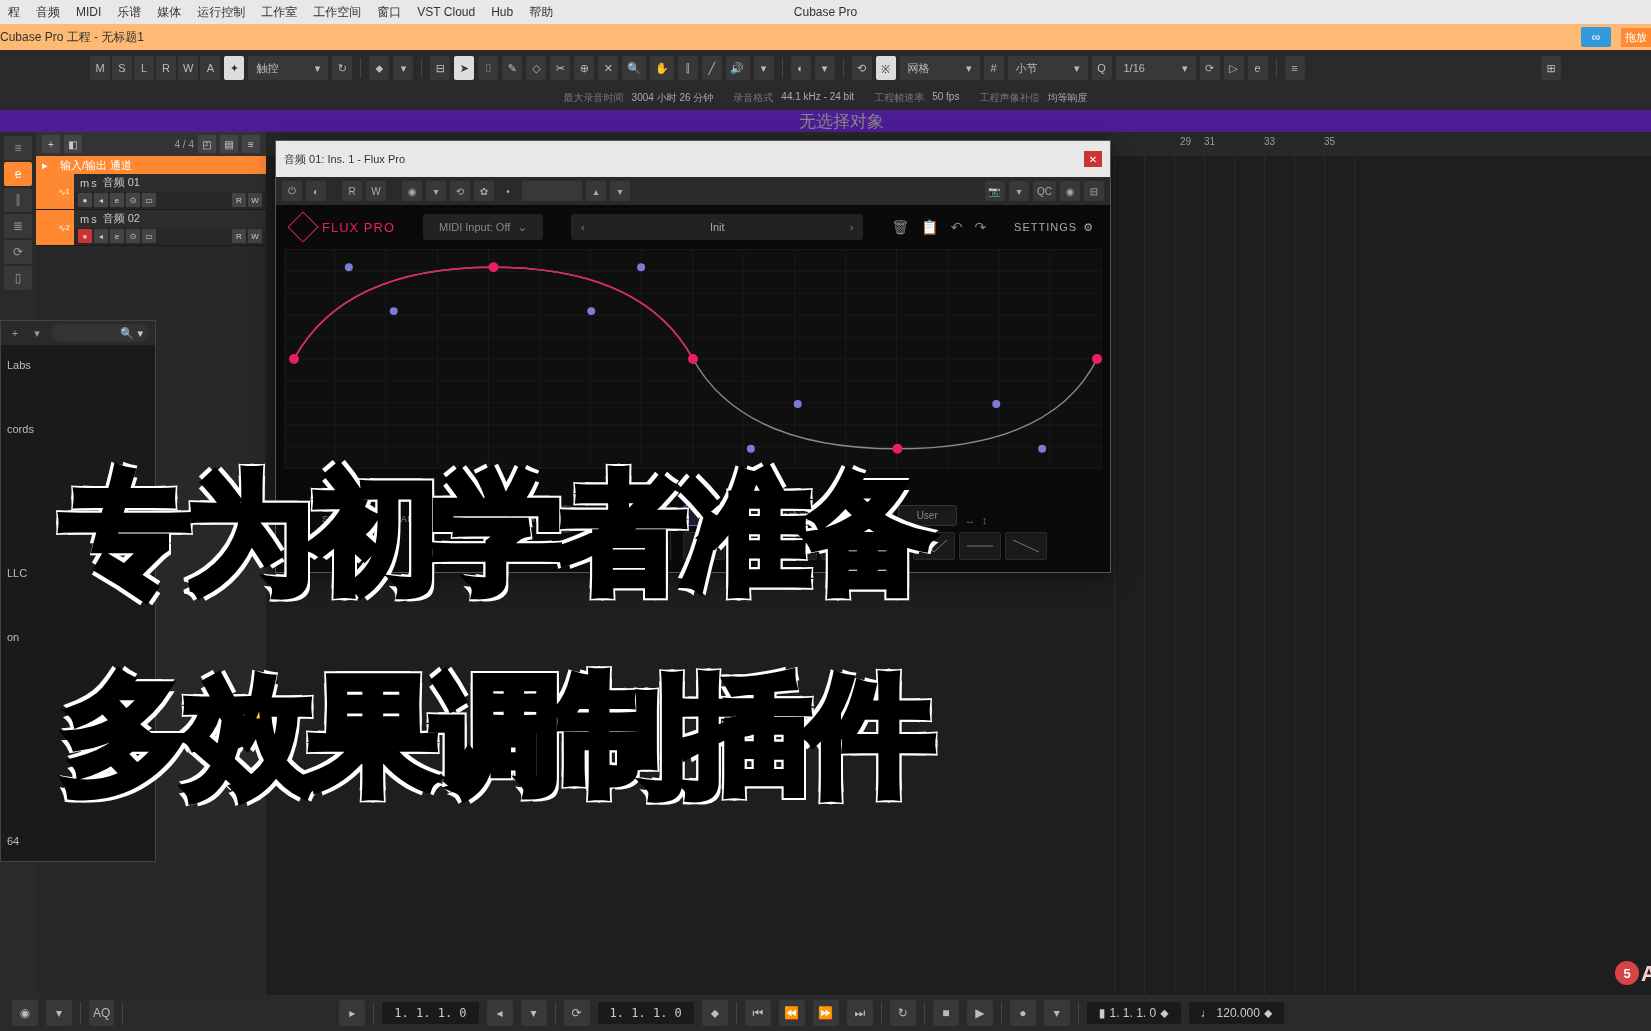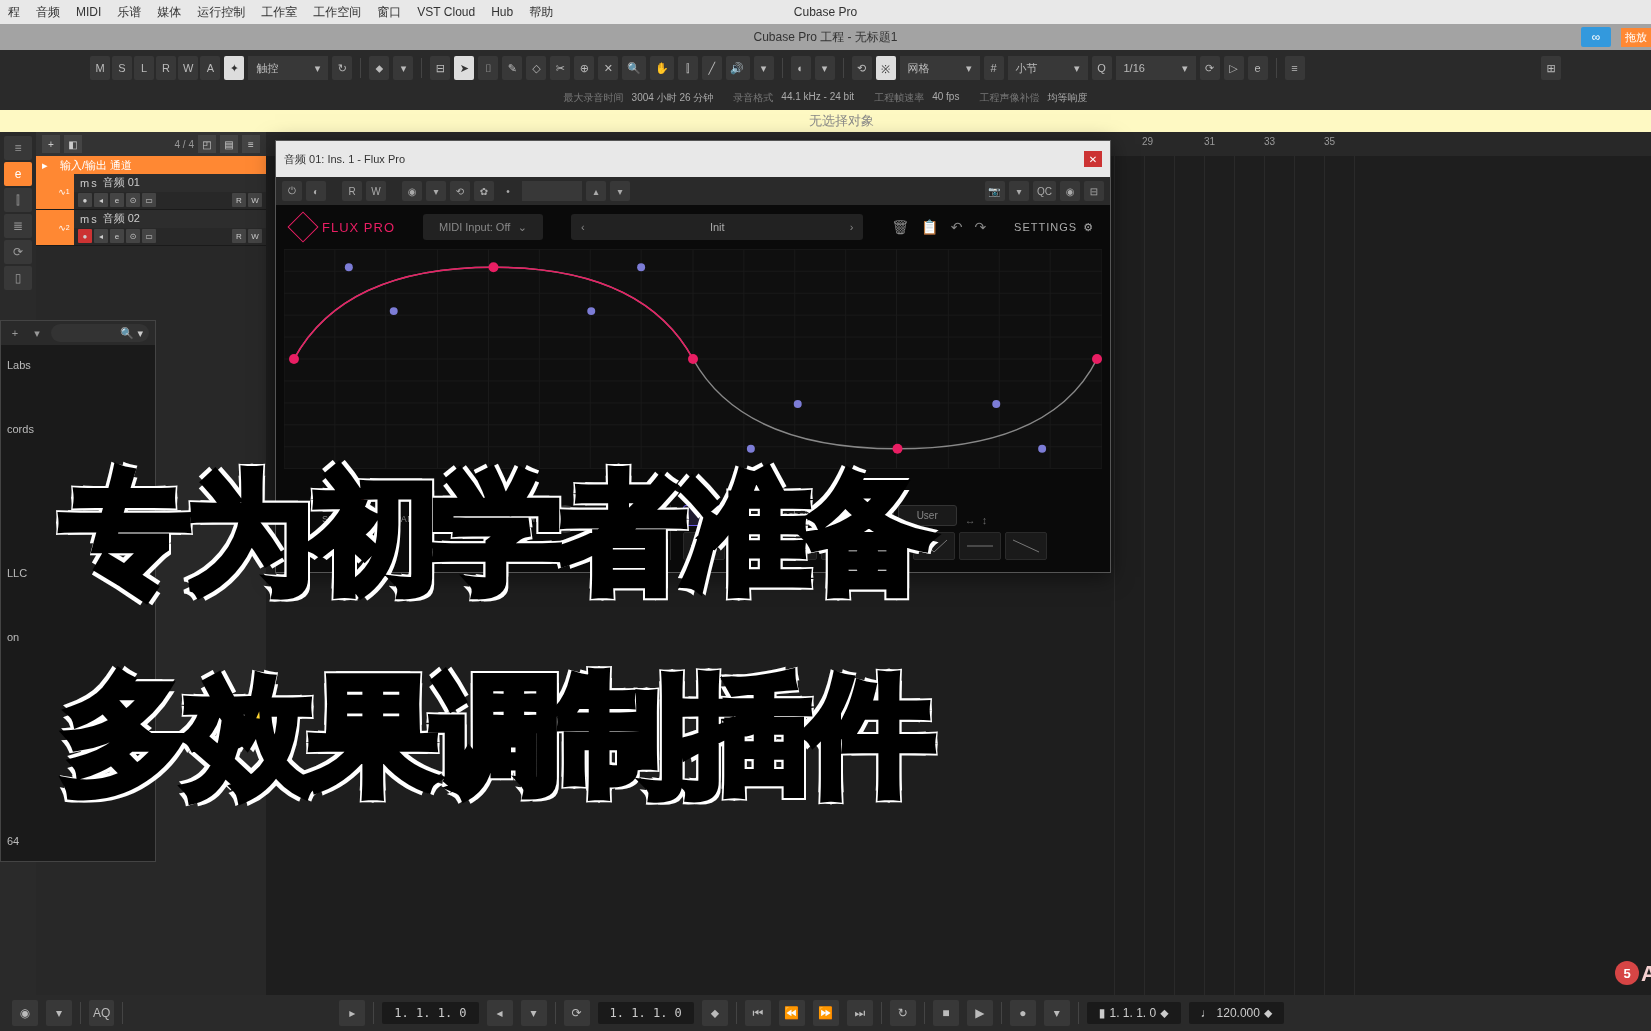--- a/index.html
+++ b/index.html
@@ -4,39 +4,39 @@
 <style>
 * { margin: 0; padding: 0; box-sizing: border-box; font-family: "Microsoft YaHei", Arial, sans-serif; }
 body { background: #1a1a1a; color: #ccc; font-size: 11px; overflow: hidden; width: 1651px; height: 1031px; position: relative; }
 
 
 .menubar { background: #e8e8e8; color: #333; height: 24px; display: flex; align-items: center; padding: 0 8px; font-size: 12px; }
 .menubar span { margin-right: 16px; cursor: pointer; }
 .menubar .title { margin-left: auto; margin-right: auto; position: absolute; left: 50%; transform: translateX(-50%); }
 
 
-.projectbar { background: #a3a3a3; color: #333; height: 26px; display: flex; align-items: center; justify-content: center; font-size: 12px; position: relative; }
+.projectbar { background: #fdba74; color: #333; height: 26px; display: flex; align-items: center; justify-content: flex-start; font-size: 12px; position: relative; }
 .projectbar .cloud-btn { position: absolute; right: 40px; background: #3399dd; color: #fff; width: 30px; height: 20px; display: flex; align-items: center; justify-content: center; border-radius: 2px; }
 .projectbar .drag-btn { position: absolute; right: 0; background: #ff8833; color: #fff; padding: 2px 4px; font-size: 11px; }
 
 
 .toolbar { background: #2a2a2a; height: 36px; display: flex; align-items: center; padding: 0 90px; gap: 4px; }
 .toolbar .btn-group { display: flex; gap: 2px; align-items: center; }
 .toolbar .tb-btn { background: #383838; color: #bbb; min-width: 20px; height: 24px; display: flex; align-items: center; justify-content: center; padding: 0 5px; font-size: 11px; cursor: pointer; border-radius: 2px; }
 .toolbar .tb-dropdown { background: #383838; color: #bbb; height: 24px; display: flex; align-items: center; padding: 0 8px; min-width: 80px; justify-content: space-between; font-size: 11px; }
 .toolbar .sep { width: 1px; height: 20px; background: #444; margin: 0 4px; }
 
 
 .infobar { background: #2a2a2a; height: 24px; display: flex; align-items: center; justify-content: center; gap: 20px; font-size: 10px; color: #999; }
 .infobar .info-item { display: flex; gap: 8px; }
 .infobar .info-label { color: #777; }
 .infobar .info-value { color: #aaa; }
 
 
-.noselbar { background: #fef9c3; height: 22px; display: flex; align-items: center; justify-content: center; font-size: 13px; color: #888; padding-left: 32px; }
+.noselbar { background: #4c1d95; height: 22px; display: flex; align-items: center; justify-content: center; font-size: 17px; color: #888; padding-left: 32px; }
 
 
 .main { display: flex; height: calc(100% - 168px); position: relative; }
 
 
 .leftrail { width: 36px; background: #2a2a2a; display: flex; flex-direction: column; align-items: center; padding-top: 4px; gap: 2px; }
 .leftrail .rail-btn { width: 28px; height: 24px; display: flex; align-items: center; justify-content: center; background: #383838; color: #999; cursor: pointer; border-radius: 2px; font-size: 12px; }
 .leftrail .rail-btn.active { background: #ff8833; color: #fff; }
 
 
@@ -230,21 +230,21 @@
   <div class="info-item">
       <span class="info-label">最大录音时间</span>
       <span class="info-value">3004 小时 26 分钟</span>
     </div>
   <div class="info-item">
       <span class="info-label">录音格式</span>
       <span class="info-value">44.1 kHz - 24 bit</span>
     </div>
   <div class="info-item">
       <span class="info-label">工程帧速率</span>
-      <span class="info-value">40 fps</span>
+      <span class="info-value">50 fps</span>
     </div>
   <div class="info-item">
       <span class="info-label">工程声像补偿</span>
       <span class="info-value">均等响度</span>
     </div>
 </div>
 
 <div class="noselbar">无选择对象</div>
 
 <div class="main">
@@ -311,21 +311,21 @@
           <span style="flex:1"></span>
           <span class="tc-btn">R</span>
           <span class="tc-btn">W</span>
         </div>
       </div>
     </div>
   </div>
 
   <div class="timeline">
     <div class="ruler">
-      <span class="tick" style="left:876px;">29</span>
+      <span class="tick" style="left:914px;">29</span>
       <span class="tick" style="left:938px;">31</span>
       <span class="tick" style="left:998px;">33</span>
       <span class="tick" style="left:1058px;">35</span>
     </div>
     <div class="grid">
       <div class="vline" style="left:848px;"></div>
       <div class="vline" style="left:878px;"></div>
       <div class="vline" style="left:908px;"></div>
       <div class="vline" style="left:938px;"></div>
       <div class="vline" style="left:968px;"></div>

